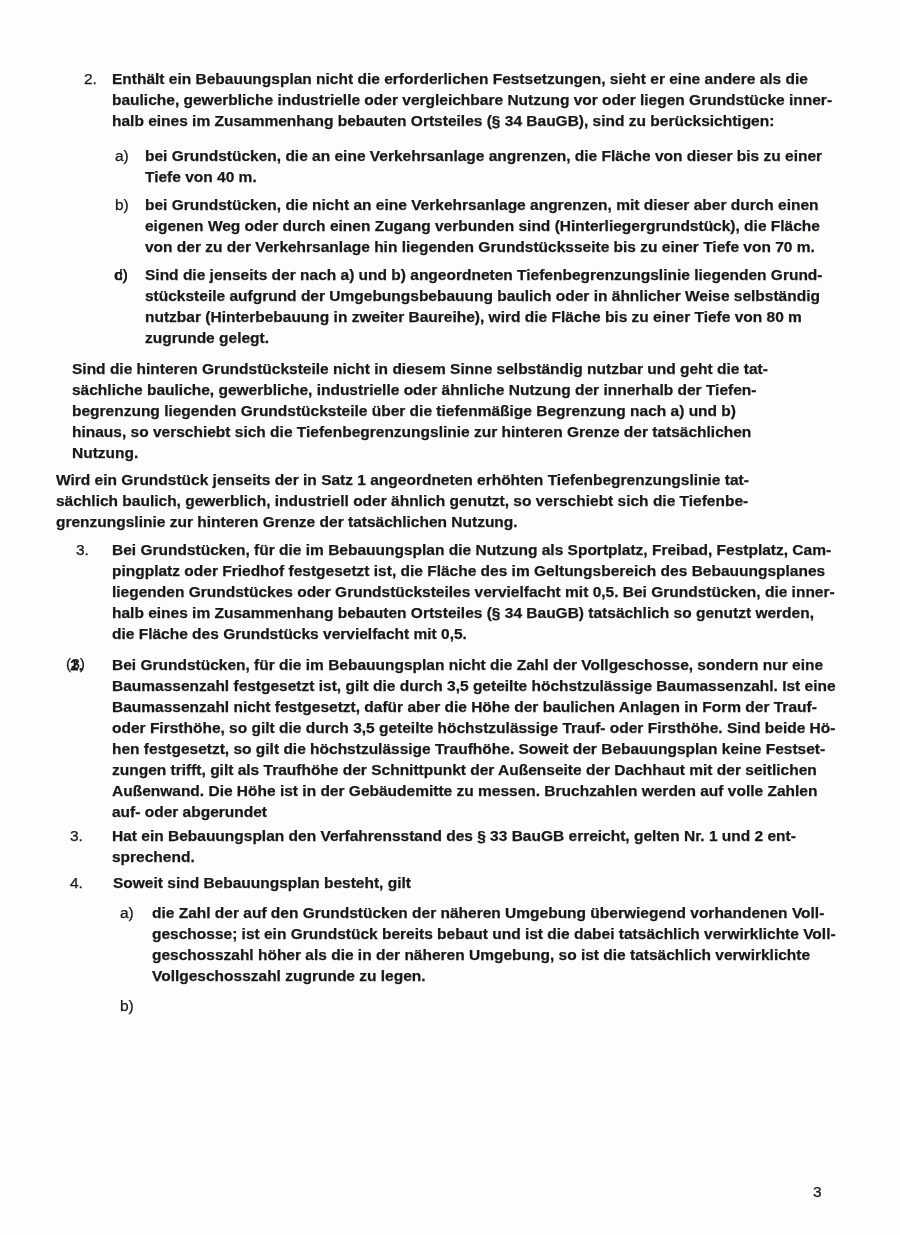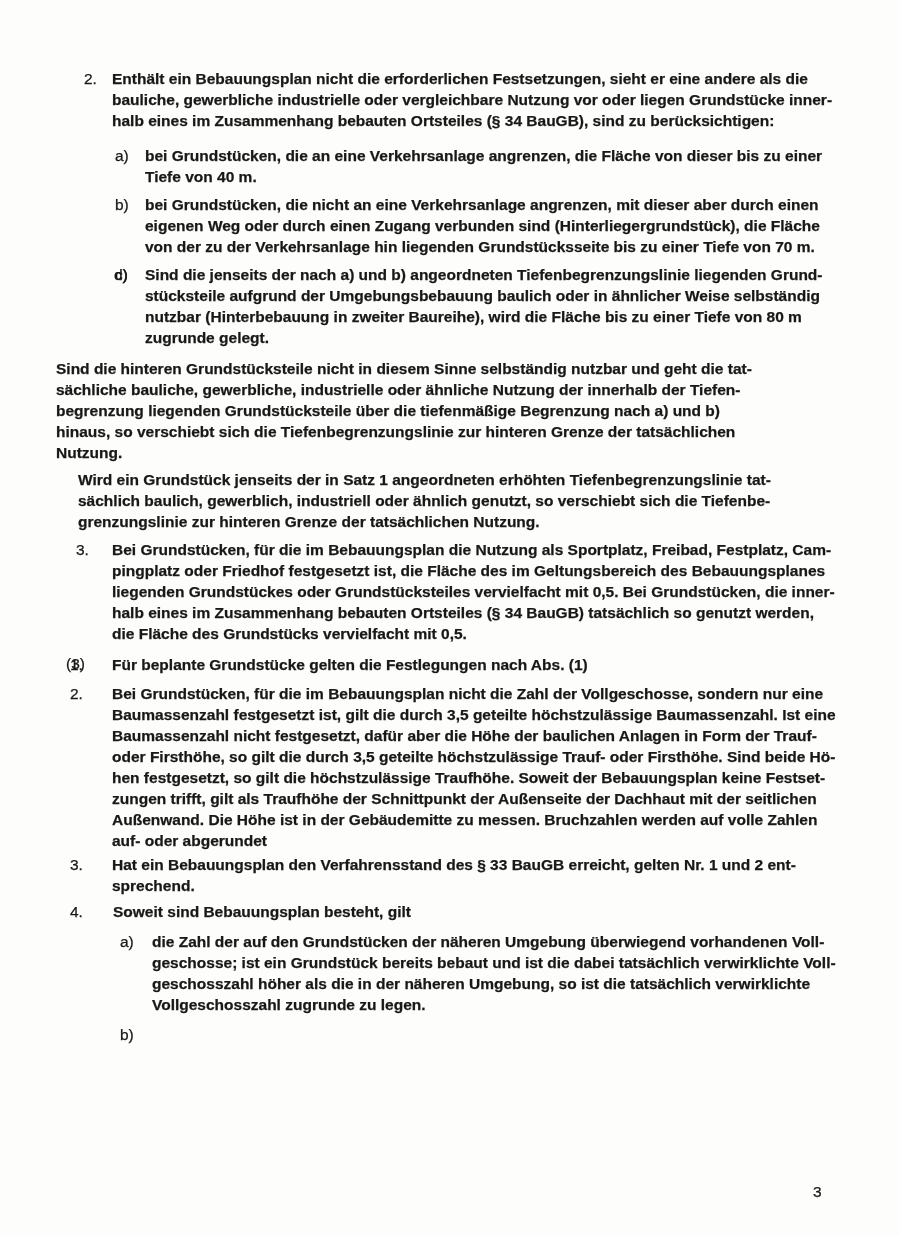--- a/index.html
+++ b/index.html
@@ -61,50 +61,49 @@
     </div>
 
     <div class="blk" style="margin-bottom:10px; padding-left:145px;">
       <span class="mk" style="left:114px;">d)</span>
       <span class="tx">Sind die jenseits der nach a) und b) angeordneten Tiefenbegrenzungslinie liegenden Grund-
 stücksteile aufgrund der Umgebungsbebauung baulich oder in ähnlicher Weise selbständig
 nutzbar (Hinterbebauung in zweiter Baureihe), wird die Fläche bis zu einer Tiefe von 80 m
 zugrunde gelegt.</span>
     </div>
 
-    <div class="blk" style="margin-bottom:6px; padding-left:56px;">
+    <div class="blk" style="margin-bottom:6px; padding-left:72px;">
       <span class="tx">Sind die hinteren Grundstücksteile nicht in diesem Sinne selbständig nutzbar und geht die tat-
 sächliche bauliche, gewerbliche, industrielle oder ähnliche Nutzung der innerhalb der Tiefen-
 begrenzung liegenden Grundstücksteile über die tiefenmäßige Begrenzung nach a) und b)
 hinaus, so verschiebt sich die Tiefenbegrenzungslinie zur hinteren Grenze der tatsächlichen
 Nutzung.</span>
     </div>
 
-    <div class="blk" style="margin-bottom:7px; padding-left:78px;">
+    <div class="blk" style="margin-bottom:7px; padding-left:56px;">
       <span class="tx">Wird ein Grundstück jenseits der in Satz 1 angeordneten erhöhten Tiefenbegrenzungslinie tat-
 sächlich baulich, gewerblich, industriell oder ähnlich genutzt, so verschiebt sich die Tiefenbe-
 grenzungslinie zur hinteren Grenze der tatsächlichen Nutzung.</span>
     </div>
 
     <div class="blk" style="margin-bottom:9px; padding-left:112px;">
       <span class="mk" style="left:76px;">3.</span>
       <span class="tx">Bei Grundstücken, für die im Bebauungsplan die Nutzung als Sportplatz, Freibad, Festplatz, Cam-
 pingplatz oder Friedhof festgesetzt ist, die Fläche des im Geltungsbereich des Bebauungsplanes
 liegenden Grundstückes oder Grundstücksteiles vervielfacht mit 0,5. Bei Grundstücken, die inner-
 halb eines im Zusammenhang bebauten Ortsteiles (§ 34 BauGB) tatsächlich so genutzt werden,
 die Fläche des Grundstücks vervielfacht mit 0,5.</span>
     </div>
 
     <div class="blk" style="margin-bottom:10px; padding-left:90px;">
       <span class="mk" style="left:66px;">(3)</span>
     </div>
 
     <div class="blk" style="margin-bottom:8px; padding-left:112px;">
       <span class="mk" style="left:70px;">1.</span>
-      <span class="tx">Für beplante Grundstücke gelten die Festlegungen nach Abs. (1)</span>
     </div>
 
     <div class="blk" style="margin-bottom:3px; padding-left:112px;">
       <span class="mk" style="left:70px;">2.</span>
       <span class="tx">Bei Grundstücken, für die im Bebauungsplan nicht die Zahl der Vollgeschosse, sondern nur eine
 Baumassenzahl festgesetzt ist, gilt die durch 3,5 geteilte höchstzulässige Baumassenzahl. Ist eine
 Baumassenzahl nicht festgesetzt, dafür aber die Höhe der baulichen Anlagen in Form der Trauf-
 oder Firsthöhe, so gilt die durch 3,5 geteilte höchstzulässige Trauf- oder Firsthöhe. Sind beide Hö-
 hen festgesetzt, so gilt die höchstzulässige Traufhöhe. Soweit der Bebauungsplan keine Festset-
 zungen trifft, gilt als Traufhöhe der Schnittpunkt der Außenseite der Dachhaut mit der seitlichen

